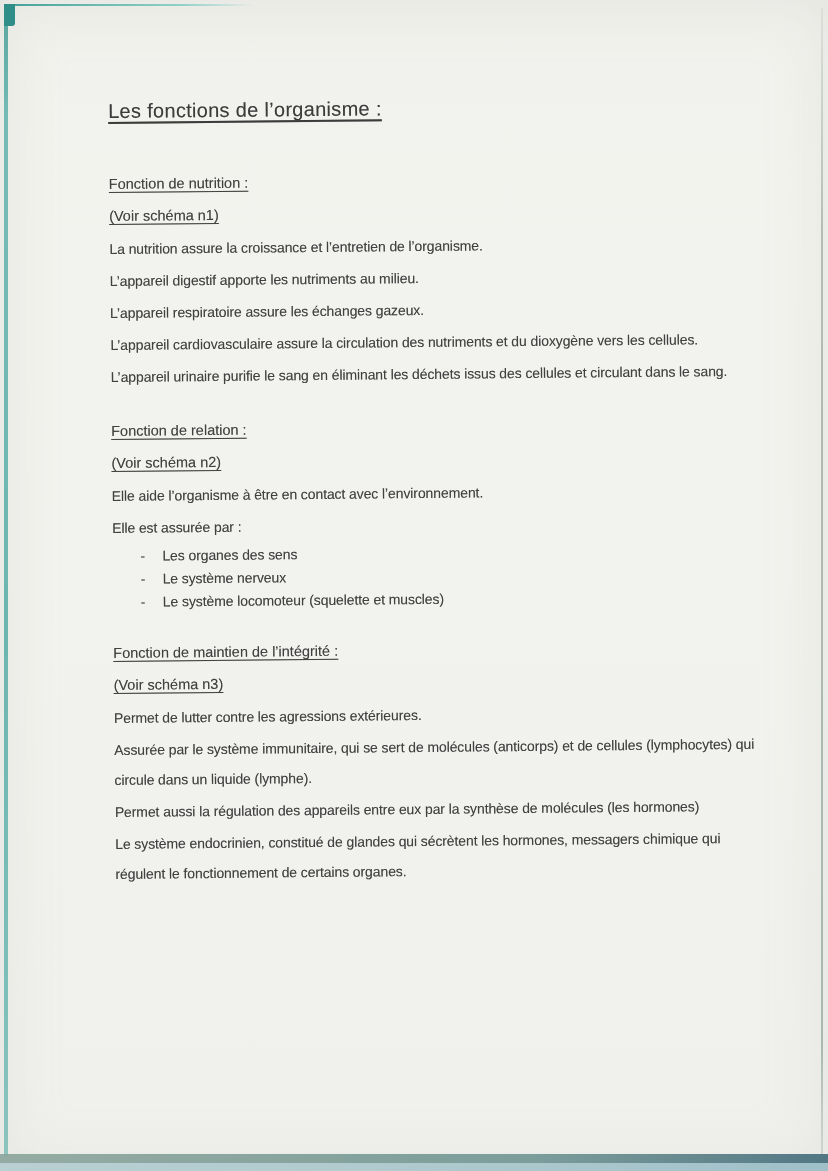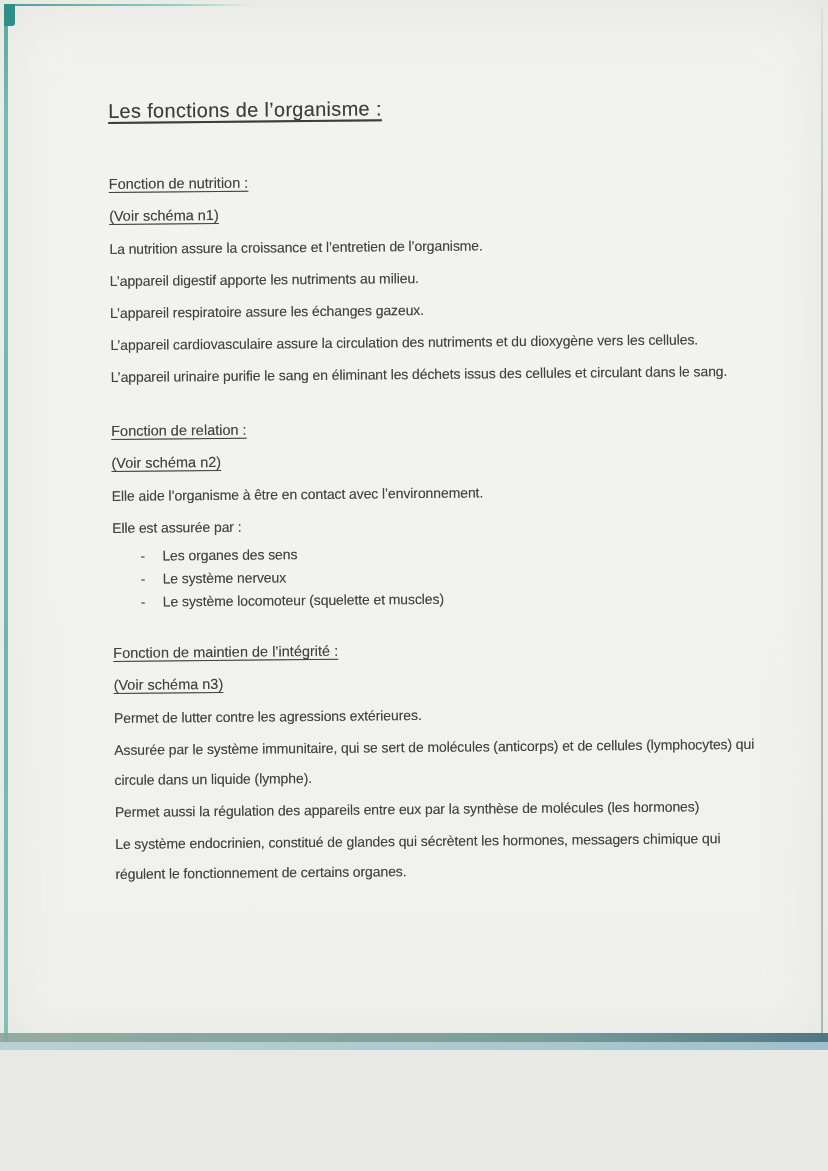--- a/index.html
+++ b/index.html
@@ -4,21 +4,21 @@
 <style>
   html, body {
     margin: 0;
     padding: 0;
     background: #e8e8e4;
     font-family: "Liberation Sans", "DejaVu Sans", sans-serif;
   }
   .scan-page {
     position: relative;
     width: 828px;
-    height: 1050px;
+    height: 1171px;
     margin: 0 auto;
     background:
       linear-gradient(180deg, rgba(240,240,236,.6) 0%, rgba(243,243,238,.2) 14%, rgba(241,241,237,.35) 55%, rgba(238,240,236,.6) 100%),
       #f2f2ee;
     overflow: hidden;
     box-shadow: inset 0 0 60px rgba(190,190,182,0.25);
   }
   
   .edge-left {
     position: absolute;

